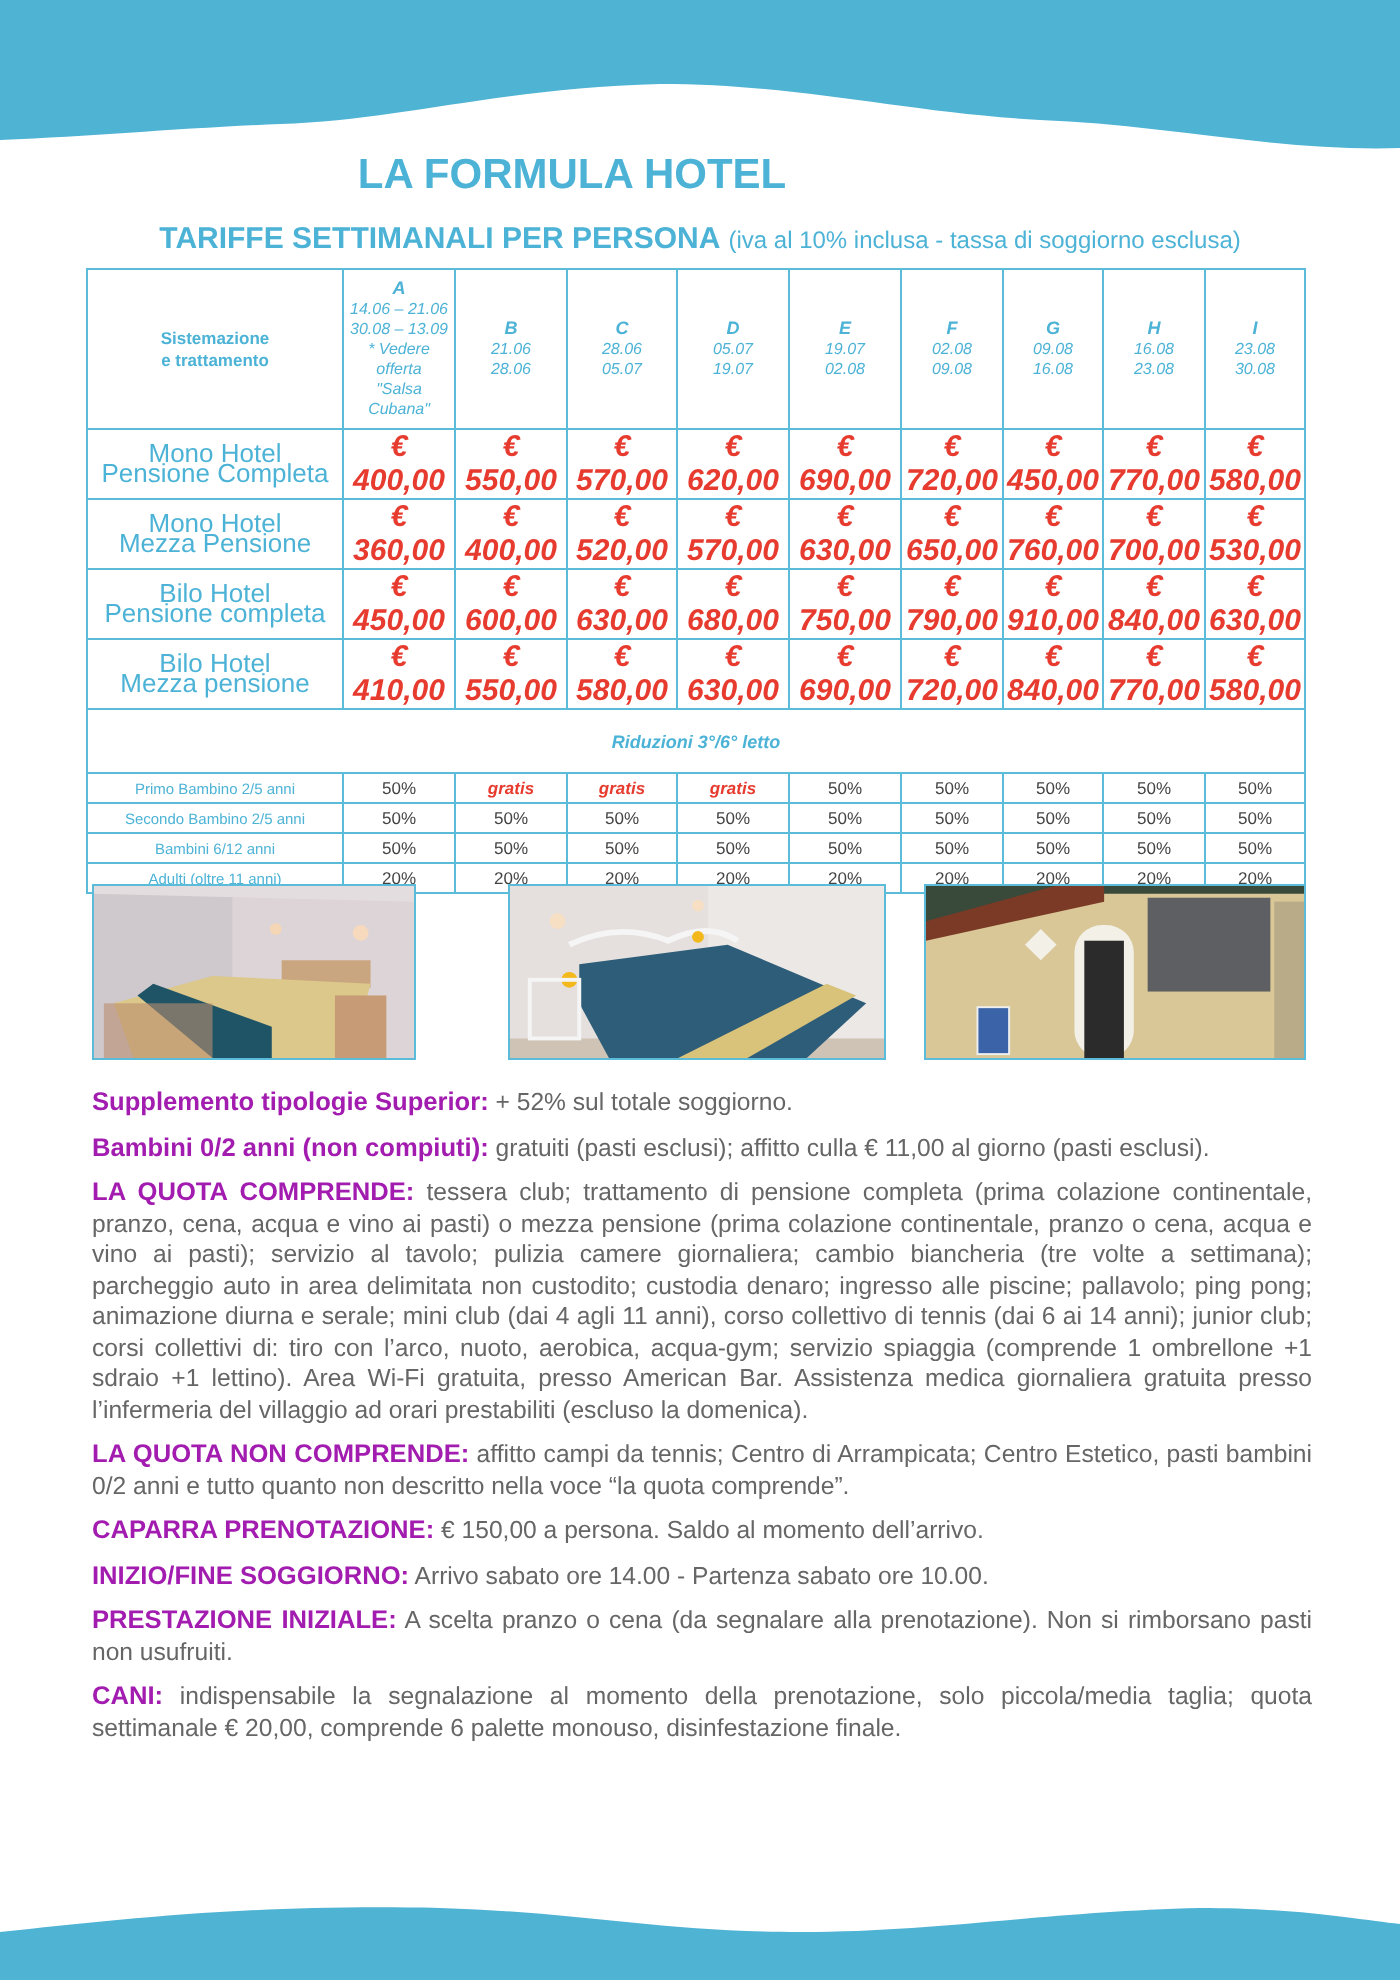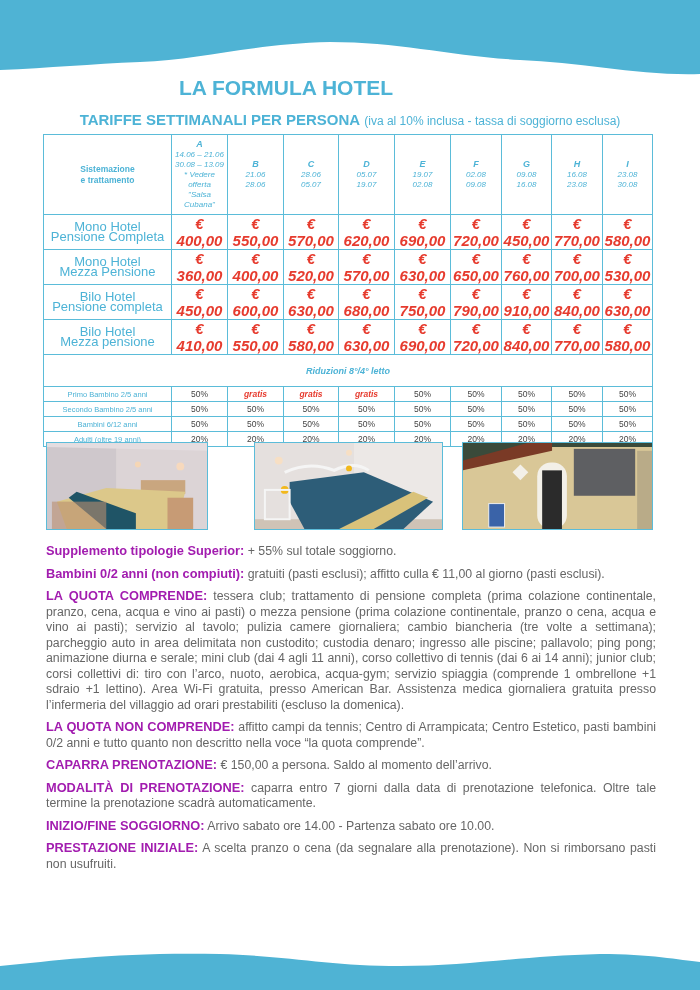--- a/index.html
+++ b/index.html
@@ -115,21 +115,21 @@
         <td class="price-val">€ 550,00</td>
         <td class="price-val">€ 580,00</td>
         <td class="price-val">€ 630,00</td>
         <td class="price-val">€ 690,00</td>
         <td class="price-val">€ 720,00</td>
         <td class="price-val">€ 840,00</td>
         <td class="price-val">€ 770,00</td>
         <td class="price-val">€ 580,00</td>
       </tr>
       <tr class="rid">
-        <td class="rid-lbl" colspan="10">Riduzioni 8°/4° letto</td>
+        <td class="rid-lbl" colspan="10">Riduzioni 3°/6° letto</td>
       </tr>
       <tr class="red">
         <td class="red-lbl">Primo Bambino 2/5 anni</td>
         <td class="pct">50%</td>
         <td class="gratis">gratis</td>
         <td class="gratis">gratis</td>
         <td class="gratis">gratis</td>
         <td class="pct">50%</td>
         <td class="pct">50%</td>
         <td class="pct">50%</td>
@@ -154,21 +154,21 @@
         <td class="pct">50%</td>
         <td class="pct">50%</td>
         <td class="pct">50%</td>
         <td class="pct">50%</td>
         <td class="pct">50%</td>
         <td class="pct">50%</td>
         <td class="pct">50%</td>
         <td class="pct">50%</td>
       </tr>
       <tr class="red">
-        <td class="red-lbl">Adulti (oltre 19 anni)</td>
+        <td class="red-lbl">Adulti (oltre 11 anni)</td>
         <td class="pct">20%</td>
         <td class="pct">20%</td>
         <td class="pct">20%</td>
         <td class="pct">20%</td>
         <td class="pct">20%</td>
         <td class="pct">20%</td>
         <td class="pct">20%</td>
         <td class="pct">20%</td>
         <td class="pct">20%</td>
       </tr>
@@ -212,25 +212,25 @@
     <rect x="75" y="20" width="30" height="68" rx="14" fill="#f3f0e8"></rect>
     <rect x="80" y="28" width="20" height="60" fill="#2b2b2b"></rect>
     <rect x="112" y="6" width="62" height="48" fill="#5e5f62"></rect>
     <polygon points="50,30 58,22 66,30 58,38" fill="#f3f0e8"></polygon>
     <rect x="176" y="8" width="15" height="80" fill="#b9ab88"></rect>
     <rect x="26" y="62" width="16" height="24" fill="#3a63a8" stroke="#eee" stroke-width="1"></rect>
   </svg>
 </div>
 
 <div class="body" id="info-body">
-    <p><span class="k">Supplemento tipologie Superior:</span><span> + 55% sul totale soggiorno.</span></p>
+    <p><span class="k">Supplemento tipologie Superior:</span><span> + 52% sul totale soggiorno.</span></p>
     <p><span class="k">Bambini 0/2 anni (non compiuti):</span><span> gratuiti (pasti esclusi); affitto culla € 11,00 al giorno (pasti esclusi).</span></p>
     <p><span class="k">LA QUOTA COMPRENDE:</span><span> tessera club; trattamento di pensione completa (prima colazione continentale, pranzo, cena, acqua e vino ai pasti) o mezza pensione (prima colazione continentale, pranzo o cena, acqua e vino ai pasti); servizio al tavolo; pulizia camere giornaliera; cambio biancheria (tre volte a settimana); parcheggio auto in area delimitata non custodito; custodia denaro; ingresso alle piscine; pallavolo; ping pong; animazione diurna e serale; mini club (dai 4 agli 11 anni), corso collettivo di tennis (dai 6 ai 14  anni);  junior club; corsi collettivi di: tiro con l’arco,  nuoto, aerobica, acqua-gym; servizio spiaggia (comprende 1 ombrellone +1 sdraio +1 lettino). Area Wi-Fi gratuita, presso American Bar. Assistenza medica giornaliera gratuita presso l’infermeria del villaggio ad orari prestabiliti (escluso la domenica).</span></p>
     <p><span class="k">LA QUOTA NON COMPRENDE:</span><span> affitto campi da tennis; Centro di Arrampicata; Centro Estetico, pasti bambini 0/2 anni  e tutto quanto non descritto nella voce “la quota comprende”.</span></p>
     <p><span class="k">CAPARRA PRENOTAZIONE:</span><span> € 150,00 a persona. Saldo al momento dell’arrivo.</span></p>
-    <p><span class="k">MODALITÀ DI PRENOTAZIONE:</span><span> caparra entro 7 giorni dalla data di prenotazione telefonica. Oltre tale termine la prenotazione scadrà automaticamente.</span></p>
     <p><span class="k">INIZIO/FINE SOGGIORNO:</span><span> Arrivo sabato ore 14.00 - Partenza sabato ore 10.00.</span></p>
     <p><span class="k">PRESTAZIONE INIZIALE:</span><span> A scelta pranzo o cena (da segnalare alla prenotazione).  Non si rimborsano pasti non usufruiti.</span></p>
+    <p><span class="k">CANI:</span><span> indispensabile la segnalazione al momento della prenotazione, solo piccola/media taglia; quota settimanale € 20,00, comprende 6 palette monouso, disinfestazione finale.</span></p>
   </div>
 
 <svg class="wave-bottom" viewBox="0 0 700 50" preserveAspectRatio="none">
   <path d="M0,26 C60,20 120,12 220,14 C290,16 330,26 400,26 C470,26 520,16 600,14 C650,14 680,20 700,22 V50 H0 Z" fill="#4fb3d4"></path>
 </svg>
 
 </body></html>

